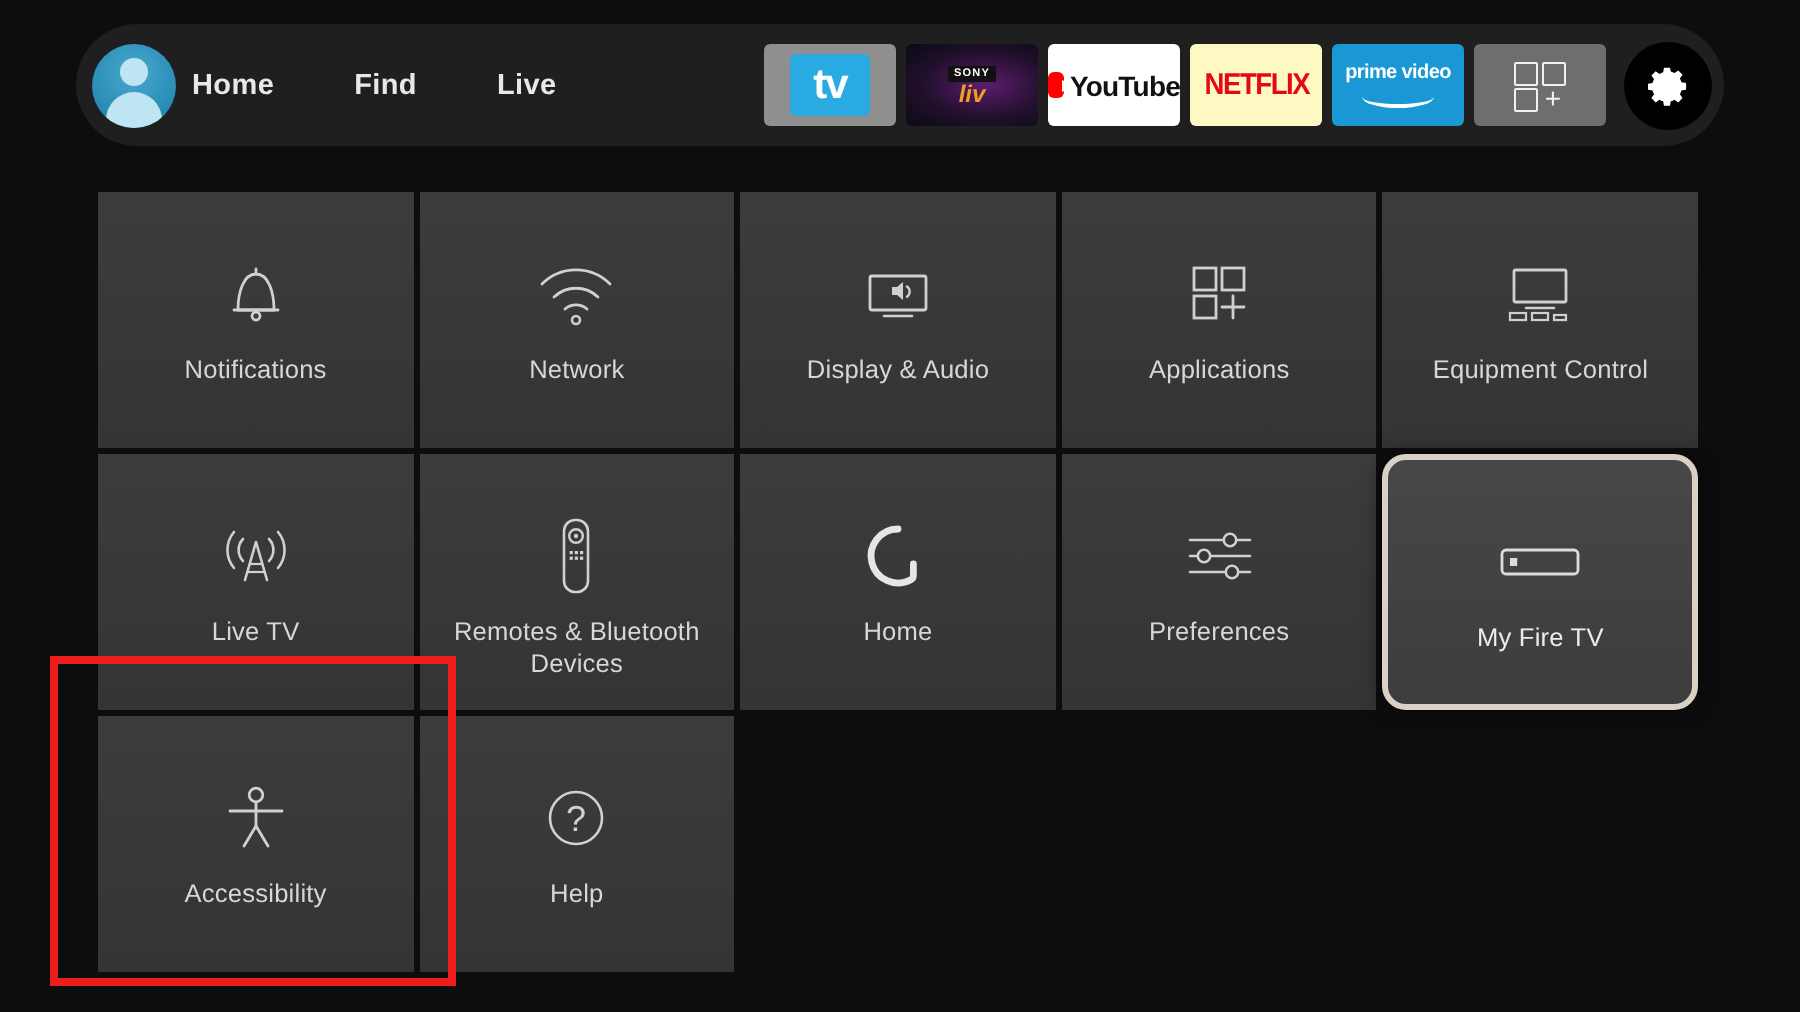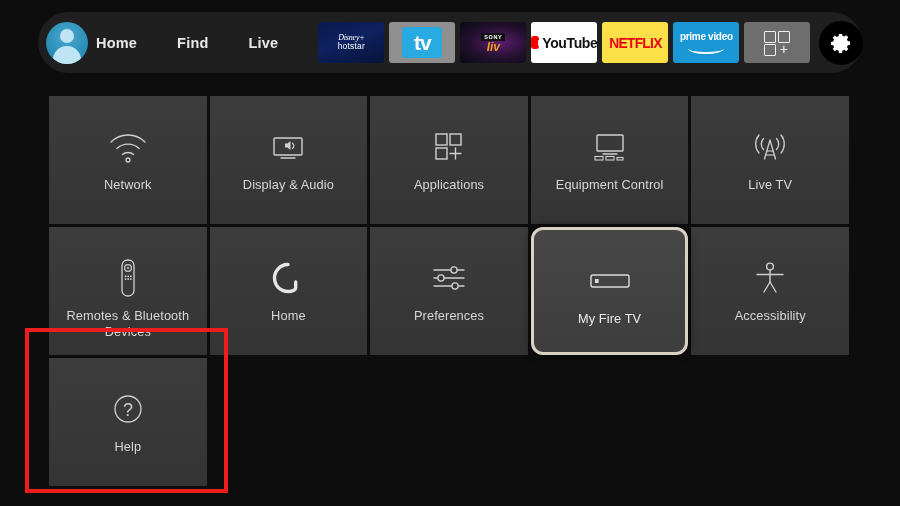--- a/index.html
+++ b/index.html
@@ -165,21 +165,21 @@
     border-top: 3px solid transparent;
     border-bottom: 3px solid transparent;
   }
   .app-youtube .ytword {
     color: #111;
     font-size: 14px;
     font-weight: bold;
     letter-spacing: -0.4px;
   }
   .app-netflix {
-    background: #fde047;
+    background: #fef9c3;
   }
   .app-netflix .nflx {
     color: #e50914;
     font-size: 15px;
     font-weight: bold;
     letter-spacing: -0.8px;
     font-family: "Liberation Sans Narrow", "Liberation Sans", sans-serif;
     transform: scaleX(0.92);
   }
   .app-prime {
@@ -318,24 +318,20 @@
   </div>
 
   <div class="navlinks">
     <div class="navlink">Home</div>
     <div class="navlink">Find</div>
     <div class="navlink">Live</div>
   </div>
 
   <div class="applist">
 
-    <div class="apptile app-disney">
-      <div class="d1">Disney+</div>
-      <div class="d2">hotstar</div>
-    </div>
 
     <div class="apptile app-appletv">
       <div class="tvbox">tv</div>
     </div>
 
     <div class="apptile app-sony">
       <div class="sonytag">SONY</div>
       <div class="liv">liv</div>
     </div>
 
@@ -367,20 +363,31 @@
   <div class="gear-btn">
     <svg width="26" height="26" viewBox="0 0 24 24">
       <path fill="#ffffff" d="M12 8.2a3.8 3.8 0 1 0 0 7.6 3.8 3.8 0 0 0 0-7.6zm0 5.9a2.1 2.1 0 1 1 0-4.2 2.1 2.1 0 0 1 0 4.2z"></path>
       <path fill="#ffffff" d="M20.3 13.4l.1-1.4-.1-1.4-2.1-.35a6.5 6.5 0 0 0-.72-1.74l1.24-1.73-1.97-1.97-1.73 1.24a6.5 6.5 0 0 0-1.74-.72L12.93 3.6h-2.8l-.35 2.1a6.5 6.5 0 0 0-1.74.72L6.31 5.18 4.34 7.15 5.58 8.88a6.5 6.5 0 0 0-.72 1.74l-2.1.35v2.8l2.1.35c.16.62.4 1.2.72 1.74l-1.24 1.73 1.97 1.97 1.73-1.24c.54.32 1.12.56 1.74.72l.35 2.1h2.8l.35-2.1c.62-.16 1.2-.4 1.74-.72l1.73 1.24 1.97-1.97-1.24-1.73c.32-.54.56-1.12.72-1.74l2.1-.35z"></path>
     </svg>
   </div>
 </div>
 
 <div class="grid">
 
+  <div class="tile">
+    <div class="ico">
+      <svg width="40" height="40" viewBox="0 0 40 40">
+        <path d="M20 7.5v2.5" stroke="#d0d0d0" stroke-width="1.4" fill="none" stroke-linecap="round"></path>
+        <path d="M11 28c0-9 2.8-18 9-18s9 9 9 18z" stroke="#d0d0d0" stroke-width="1.4" fill="none" stroke-linejoin="round"></path>
+        <line x1="9" y1="28" x2="31" y2="28" stroke="#d0d0d0" stroke-width="1.4" stroke-linecap="round"></line>
+        <circle cx="20" cy="31" r="2" stroke="#d0d0d0" stroke-width="1.4" fill="none"></circle>
+      </svg>
+    </div>
+    <div class="label">Notifications</div>
+  </div>
 
 
   <div class="tile">
     <div class="ico">
       <svg width="44" height="34" viewBox="0 0 44 34">
         <path d="M5 12a24 24 0 0 1 34 0" stroke="#d0d0d0" stroke-width="1.4" fill="none" stroke-linecap="round"></path>
         <path d="M11 18.5a16 16 0 0 1 22 0" stroke="#d0d0d0" stroke-width="1.4" fill="none" stroke-linecap="round"></path>
         <path d="M16.5 24.5a8.5 8.5 0 0 1 11 0" stroke="#d0d0d0" stroke-width="1.4" fill="none" stroke-linecap="round"></path>
         <circle cx="22" cy="30" r="2" stroke="#d0d0d0" stroke-width="1.3" fill="none"></circle>
       </svg>

